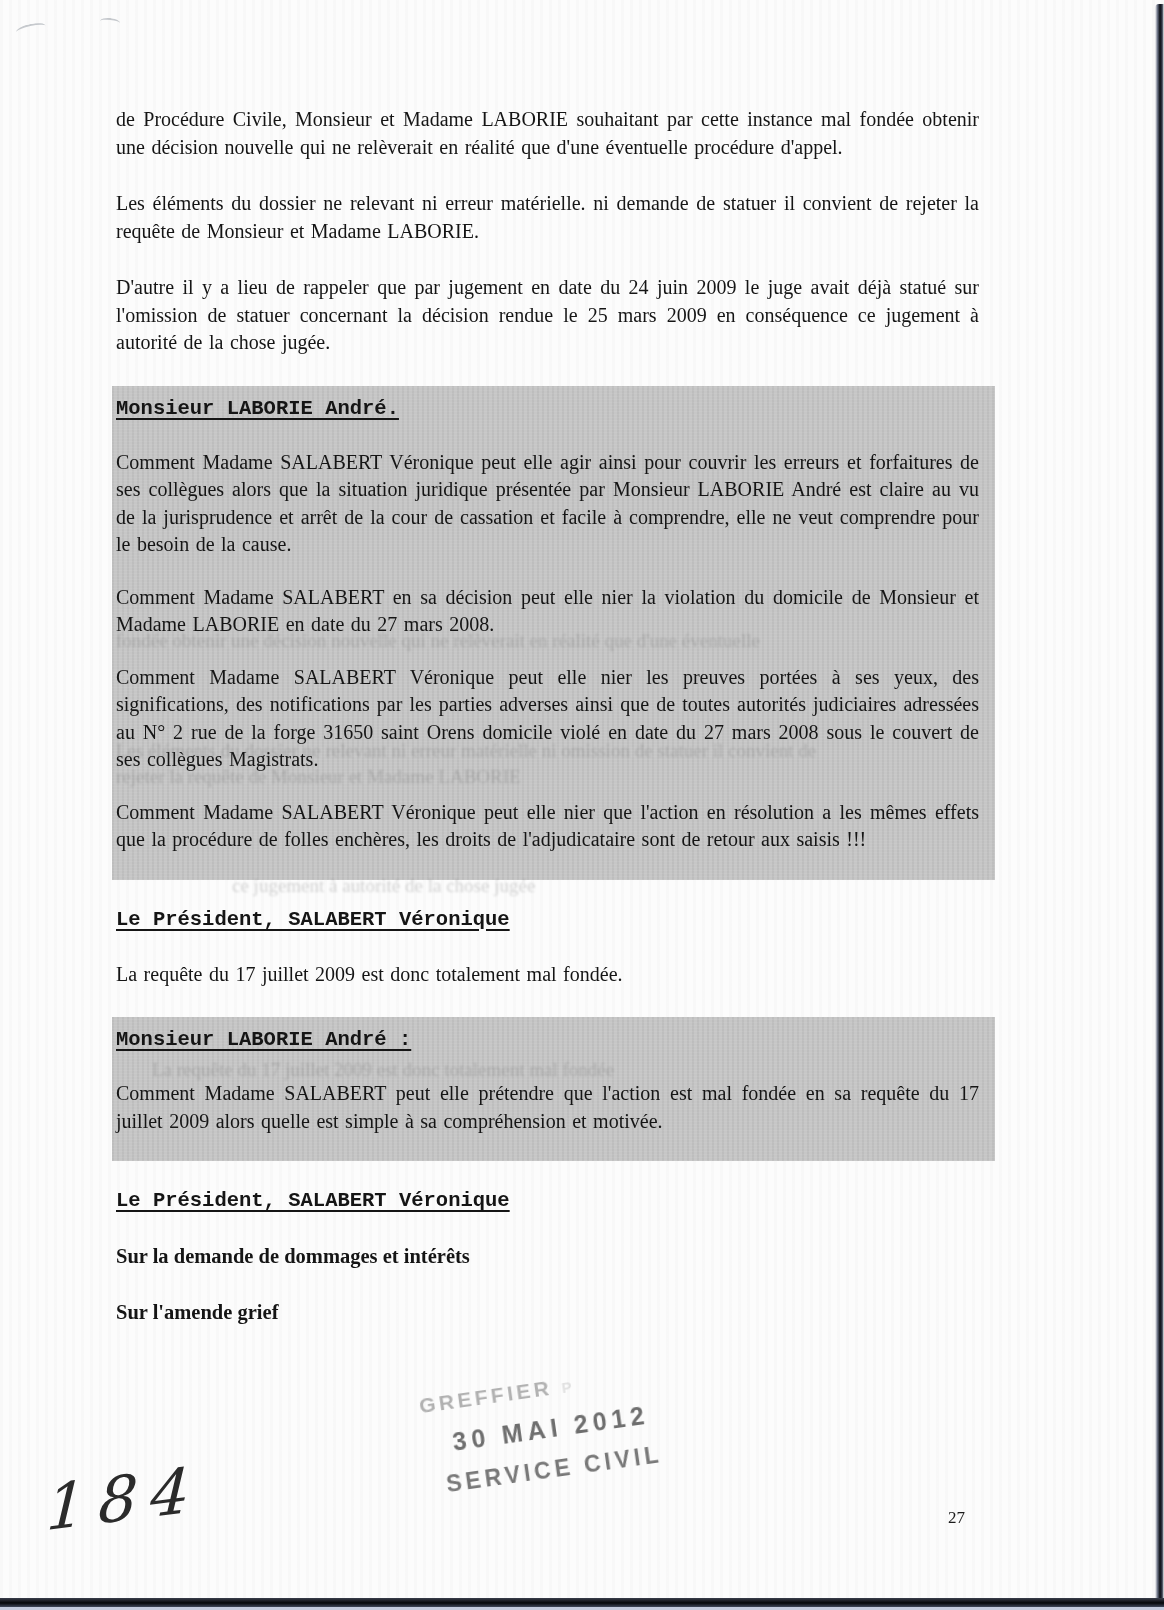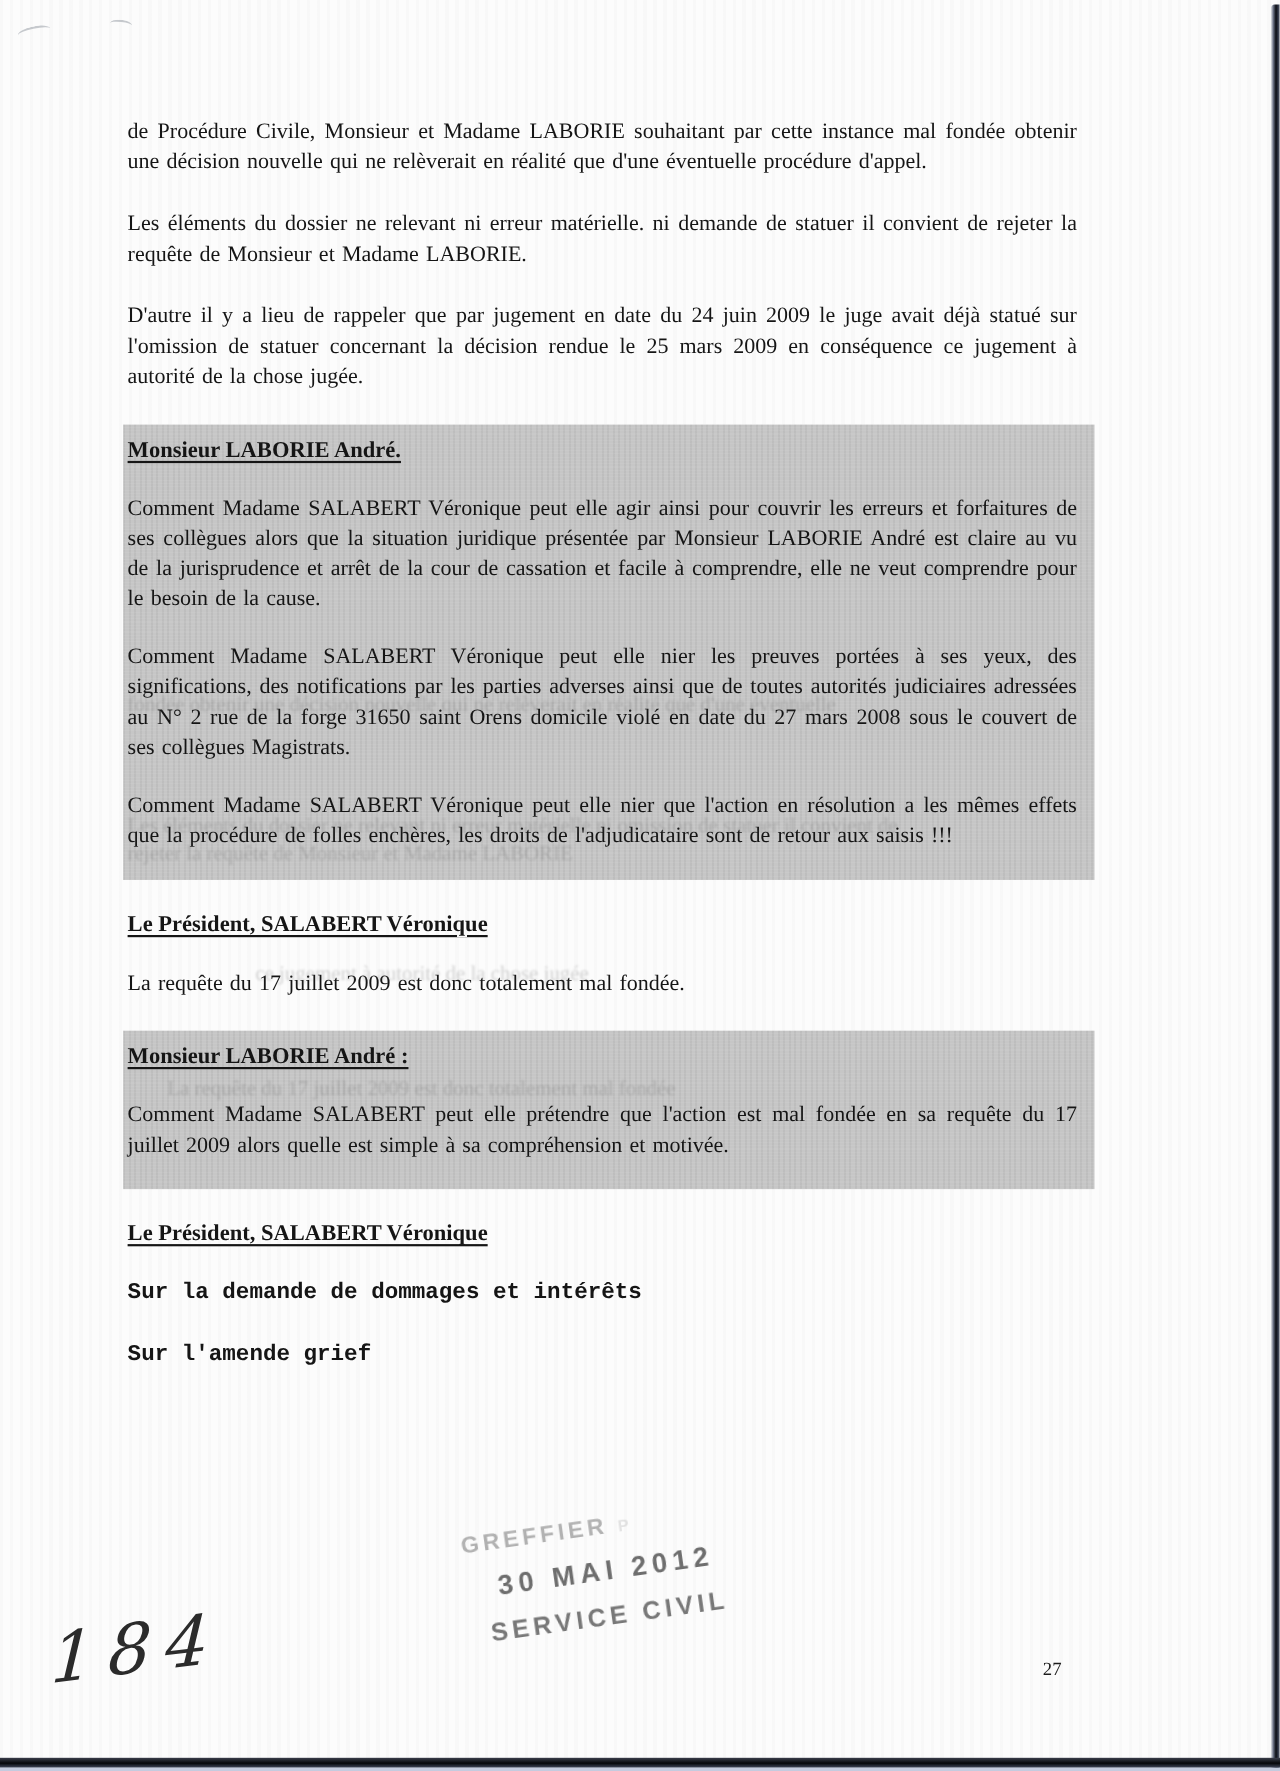--- a/index.html
+++ b/index.html
@@ -21,25 +21,25 @@
     margin:0 0 29px 0;
     font-size:20px; line-height:27.5px;
     text-align:justify;
     word-spacing:1.5px;
   }
   .hd {
     font-weight:bold; font-size:20.5px; line-height:28px;
     text-decoration:underline;
     text-underline-offset:4px;
     margin:0 0 27px 0;
+    font-family:Liberation Mono, monospace;
   }
   .hd-plain {
     font-weight:bold; font-size:20.5px; line-height:28px;
     margin:0 0 28px 0;
-    font-family:Liberation Mono, monospace;
   }
   .tight { margin-bottom:14px; }
   .shade {
     position:relative;
     background-color:#c6c6c6;
     background-image:
       repeating-linear-gradient(0deg, rgba(255,255,255,0.06) 0 1px, rgba(0,0,0,0) 1px 3px),
       repeating-linear-gradient(90deg, rgba(0,0,0,0.045) 0 2px, rgba(0,0,0,0) 2px 5px);
     margin:0 -16px 26px -4px;
     padding:9px 16px 1px 4px;
@@ -111,20 +111,21 @@
     <p class="body-par tight">D'autre il y a lieu de rappeler que par jugement en date du 24 juin 2009 le juge avait déjà statué sur l'omission de statuer concernant la décision rendue le 25 mars 2009 en conséquence ce jugement à autorité de la chose jugée.</p>
 
     <section class="shade">
       <div class="ghost" style="top:242px;">fondée obtenir une décision nouvelle qui ne relèverait en réalité que d'une éventuelle</div>
       <div class="ghost" style="top:352px;">Les éléments du dossier ne relevant ni erreur matérielle ni omission de statuer il convient de</div>
       <div class="ghost" style="top:378px;">rejeter la requête de Monsieur et Madame LABORIE</div>
       <div class="ghost" style="top:487px; left:120px;">ce jugement à autorité de la chose jugée</div>
 
       <div class="hd">Monsieur LABORIE André.</div>
       <p class="body-par">Comment Madame SALABERT Véronique peut elle agir ainsi pour couvrir les erreurs et forfaitures de ses collègues alors que la situation juridique présentée par Monsieur LABORIE André est claire au vu de la jurisprudence et arrêt de la cour de cassation et facile à comprendre, elle ne veut comprendre pour le besoin de la cause.</p>
+      <p class="body-par">Comment Madame SALABERT en sa décision peut elle nier la violation du domicile de Monsieur et Madame LABORIE en date du 27 mars 2008.</p>
       <p class="body-par">Comment Madame SALABERT Véronique peut elle nier les preuves portées à ses yeux, des significations, des notifications par les parties adverses ainsi que de toutes autorités judiciaires adressées au N° 2 rue de la forge 31650 saint Orens domicile violé en date du 27 mars 2008 sous le couvert de ses collègues Magistrats.</p>
       <p class="body-par">Comment Madame SALABERT Véronique peut elle nier que l'action en résolution a les mêmes effets que la procédure de folles enchères, les droits de l'adjudicataire sont de retour aux saisis !!!</p>
     </section>
 
     <div class="hd">Le Président, SALABERT Véronique</div>
     <p class="body-par">La requête du 17 juillet 2009 est donc totalement mal fondée.</p>
 
     <section class="shade">
       <div class="ghost" style="top:40px; left:40px;">La requête du 17 juillet 2009 est donc totalement mal fondée</div>
       <div class="hd">Monsieur LABORIE André :</div>

